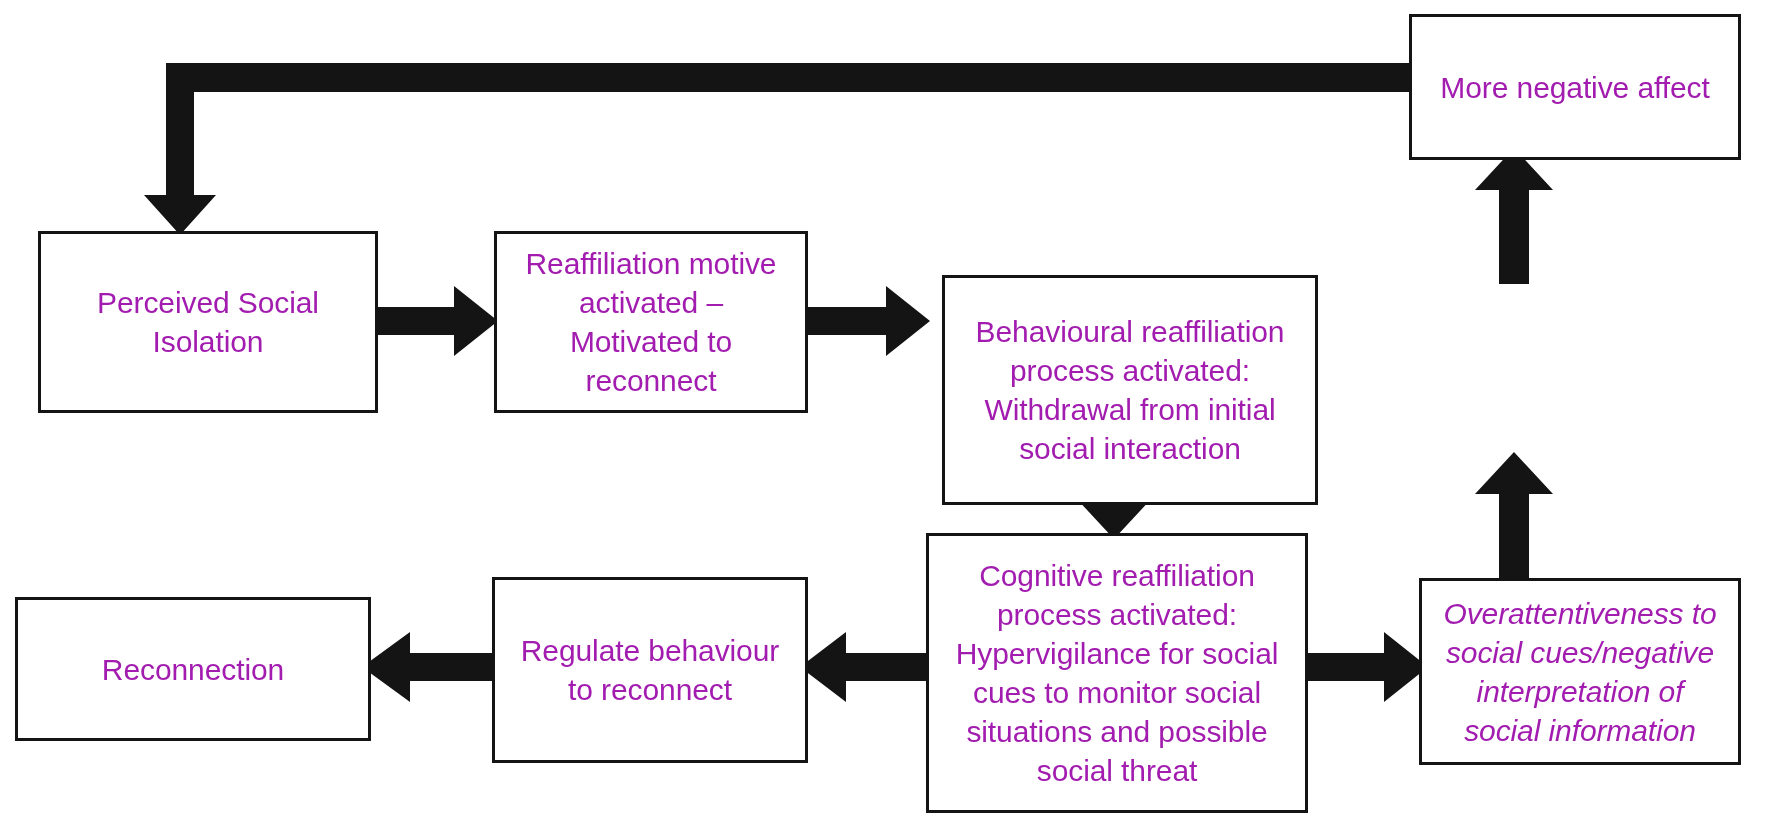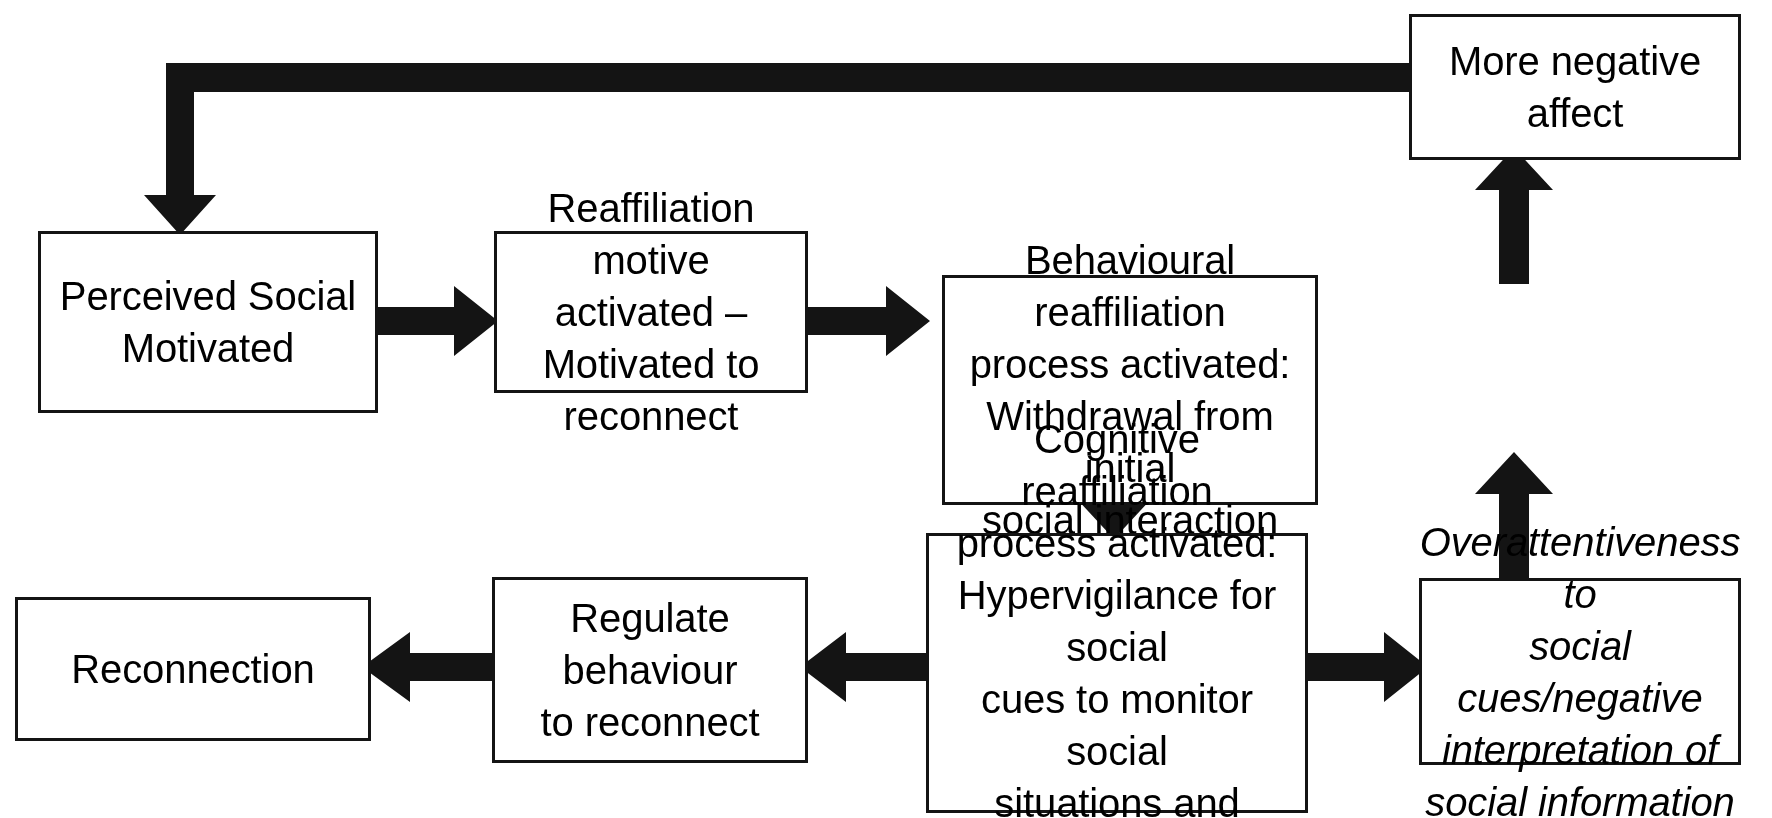--- a/index.html
+++ b/index.html
@@ -20,23 +20,23 @@
     box-sizing: border-box;
     border: 3px solid #141414;
     background: #ffffff;
     display: flex;
     align-items: center;
     justify-content: center;
     text-align: center;
     z-index: 5;
   }
   .node .label {
-    font-size: 40px;
+    font-size: 30px;
     line-height: 1.30;
-    color: #000000;
+    color: #a21caf;
     padding: 0 10px;
     letter-spacing: -0.1px;
     white-space: pre-line;
   }
   .conn {
     position: absolute;
     z-index: 2;
   }
   .conn svg { display: block; }
 </style>
@@ -94,24 +94,24 @@
   </div>
 
   <div class="conn" style="left:362px; top:632px; width:136px; height:70px;">
     <svg width="136" height="70" viewBox="0 0 136 70" xmlns="http://www.w3.org/2000/svg">
       <path d="M136,21 L48,21 L48,0 L0,35 L48,70 L48,49 L136,49 Z" fill="#141414"></path>
     </svg>
   </div>
 
   <div class="node" style="left:38px; top:231px; width:340px; height:182px;">
     <span class="label">Perceived Social
-Motivated</span>
+Isolation</span>
   </div>
 
-  <div class="node" style="left:494px; top:231px; width:314px; height:162px;">
+  <div class="node" style="left:494px; top:231px; width:314px; height:182px;">
     <span class="label">Reaffiliation motive
 activated –
 Motivated to
 reconnect</span>
   </div>
 
   <div class="node" style="left:942px; top:231px; width:376px; height:230px;margin-top:44px;">
     <span class="label">Behavioural reaffiliation
 process activated:
 Withdrawal from initial

